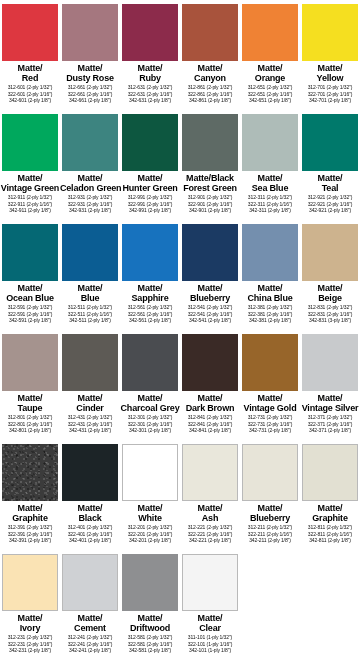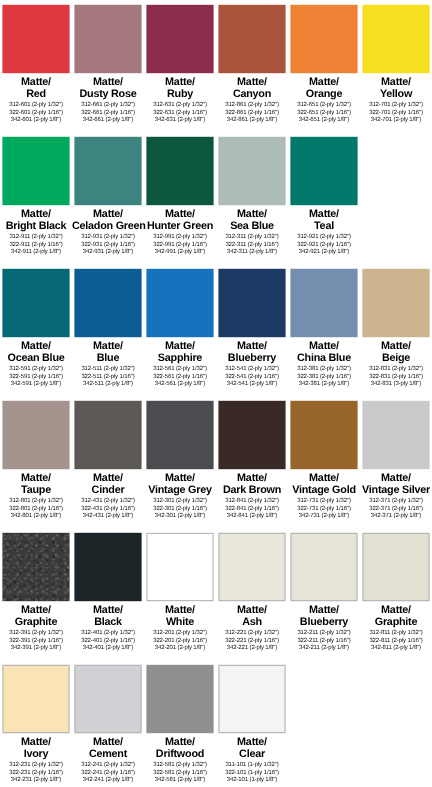--- a/index.html
+++ b/index.html
@@ -161,21 +161,21 @@
           <span>322-701 (2-ply 1/16")</span>
           <span>342-701 (2-ply 1/8")</span>
         </div>
       </div>
     </div>
     <div class="row">
       <div class="cell">
         <div class="swatch" style="background: rgb(0, 168, 93);"></div>
         <div class="label">
           <span class="l1">Matte/</span>
-          <span class="l2">Bright Black</span>
+          <span class="l2">Vintage Green</span>
         </div>
         <div class="codes">
           <span>312-911 (2-ply 1/32")</span>
           <span>322-911 (2-ply 1/16")</span>
           <span>342-911 (2-ply 1/8")</span>
         </div>
       </div>
       <div class="cell">
         <div class="swatch" style="background: rgb(61, 132, 128);"></div>
         <div class="label">
@@ -194,20 +194,32 @@
           <span class="l1">Matte/</span>
           <span class="l2">Hunter Green</span>
         </div>
         <div class="codes">
           <span>312-991 (2-ply 1/32")</span>
           <span>322-991 (2-ply 1/16")</span>
           <span>342-991 (2-ply 1/8")</span>
         </div>
       </div>
       <div class="cell">
+        <div class="swatch" style="background: rgb(94, 106, 101);"></div>
+        <div class="label">
+          <span class="l1">Matte/Black</span>
+          <span class="l2">Forest Green</span>
+        </div>
+        <div class="codes">
+          <span>312-901 (2-ply 1/32")</span>
+          <span>322-901 (2-ply 1/16")</span>
+          <span>342-901 (2-ply 1/8")</span>
+        </div>
+      </div>
+      <div class="cell">
         <div class="swatch" style="background: rgb(174, 188, 184);"></div>
         <div class="label">
           <span class="l1">Matte/</span>
           <span class="l2">Sea Blue</span>
         </div>
         <div class="codes">
           <span>312-311 (2-ply 1/32")</span>
           <span>322-311 (2-ply 1/16")</span>
           <span>342-311 (2-ply 1/8")</span>
         </div>
@@ -321,21 +333,21 @@
         <div class="codes">
           <span>312-431 (2-ply 1/32")</span>
           <span>322-431 (2-ply 1/16")</span>
           <span>342-431 (2-ply 1/8")</span>
         </div>
       </div>
       <div class="cell">
         <div class="swatch" style="background: rgb(74, 76, 80);"></div>
         <div class="label">
           <span class="l1">Matte/</span>
-          <span class="l2">Vintage Grey</span>
+          <span class="l2">Charcoal Grey</span>
         </div>
         <div class="codes">
           <span>312-301 (2-ply 1/32")</span>
           <span>322-301 (2-ply 1/16")</span>
           <span>342-301 (2-ply 1/8")</span>
         </div>
       </div>
       <div class="cell">
         <div class="swatch" style="background: rgb(58, 42, 38);"></div>
         <div class="label">

